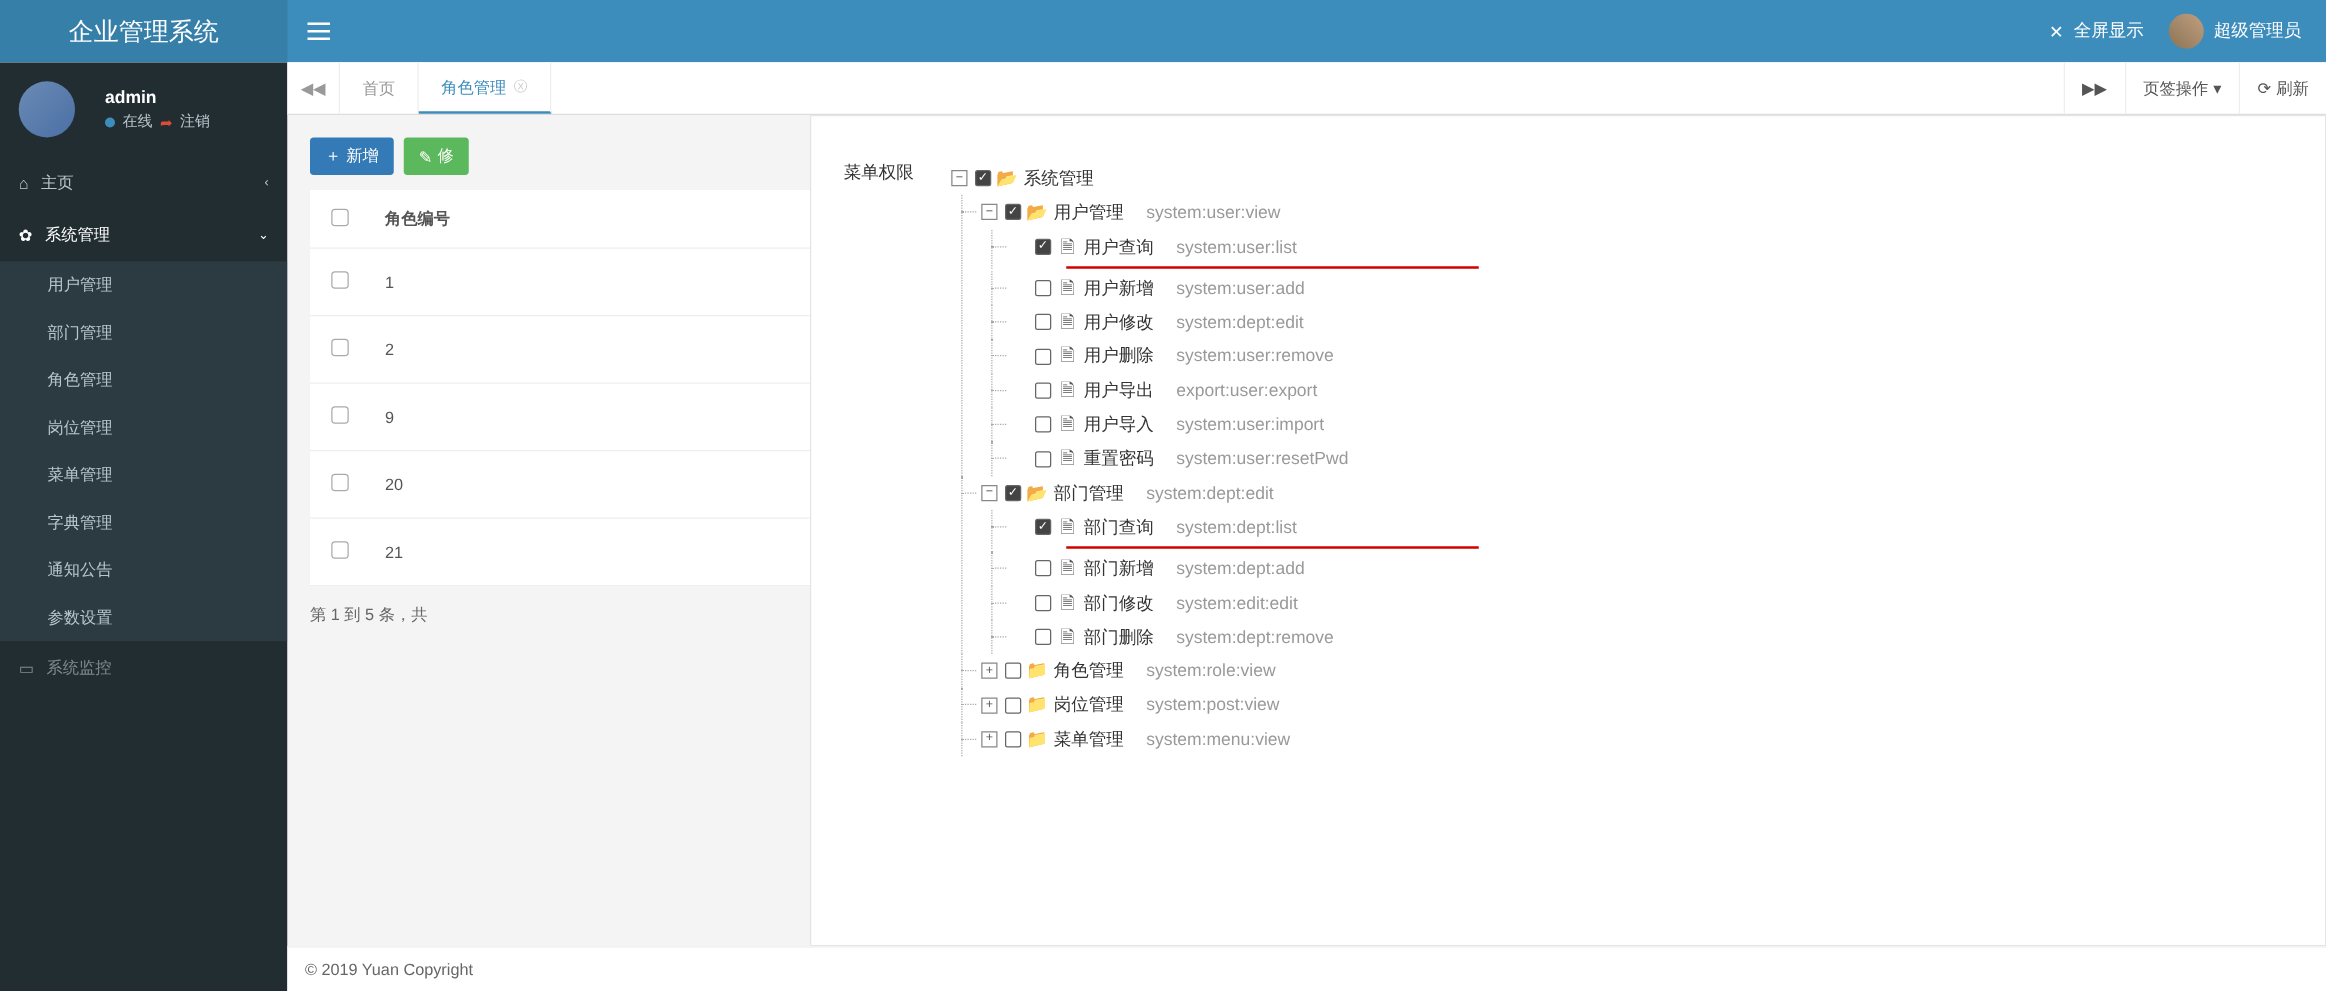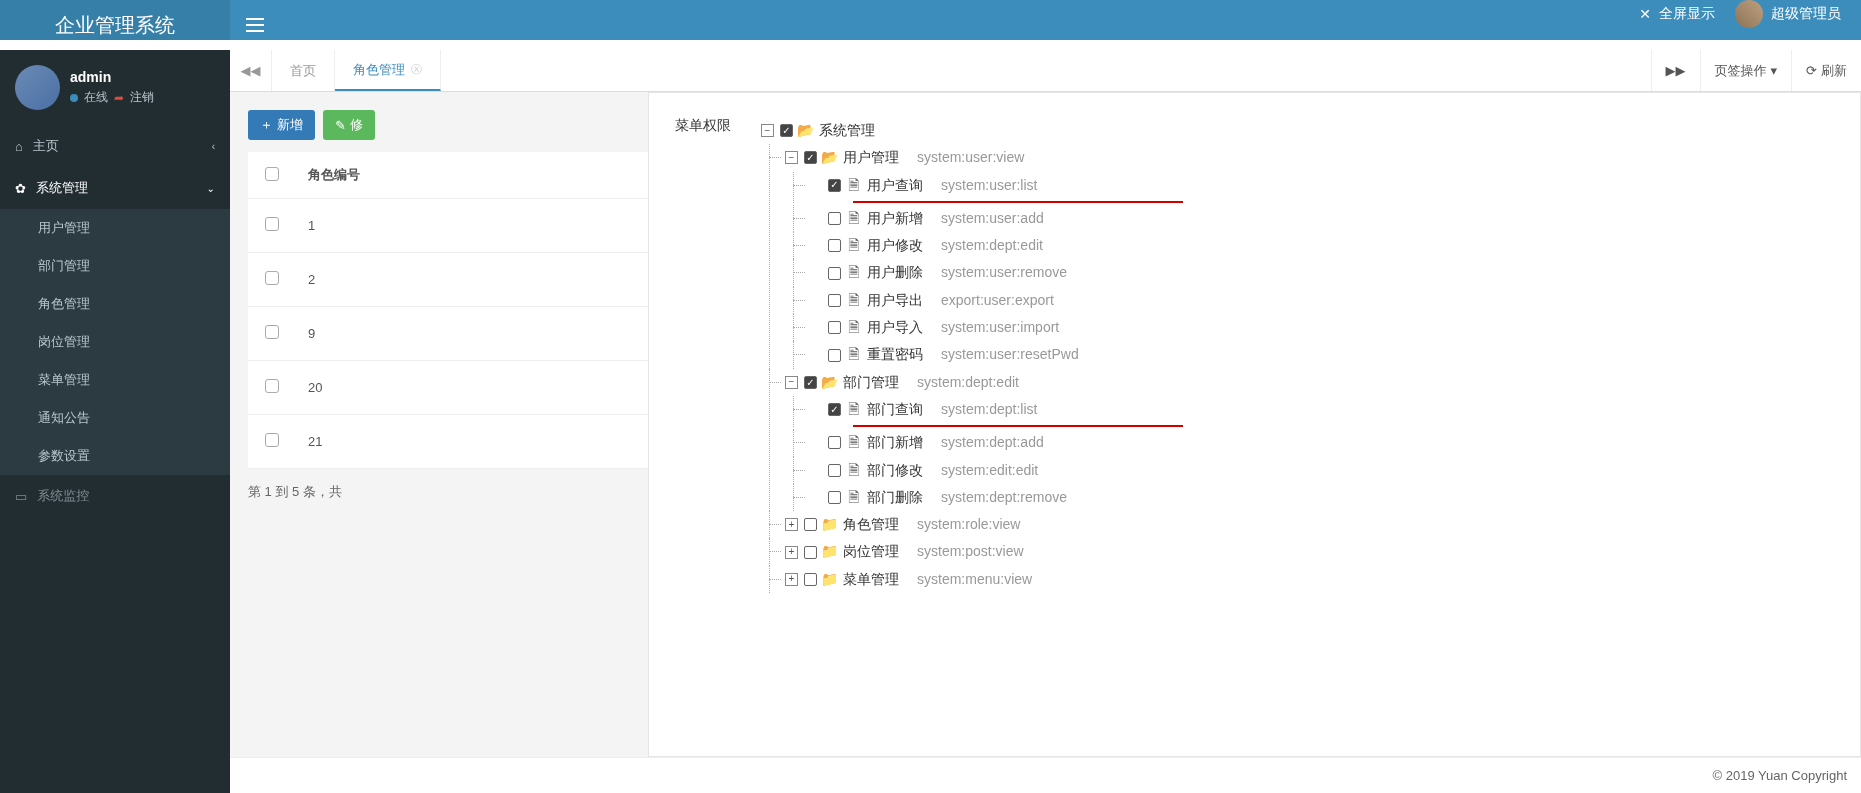--- a/index.html
+++ b/index.html
@@ -1,28 +1,28 @@
 <!DOCTYPE html>
 <html><head>
 <meta charset="utf-8">
 <style>
 * { box-sizing: border-box; margin: 0; padding: 0; }
 body { font-family: "Microsoft YaHei", Arial, sans-serif; font-size: 13px; color: #333; background: #fff; overflow: hidden; }
 
 
-.top-header { height: 40px; background: #3c8dbc; display: flex; align-items: flex-start; color: #fff; }
+.top-header { height: 50px; background: #3c8dbc; display: flex; align-items: center; color: #fff; }
 .logo { width: 230px; background: #367fa9; height: 50px; display: flex; align-items: center; justify-content: center; font-size: 20px; }
 .menu-toggle { width: 50px; height: 50px; display: flex; align-items: center; justify-content: center; cursor: pointer; }
 .header-right { margin-left: auto; display: flex; align-items: center; gap: 20px; padding-right: 20px; }
 .hr-item { display: flex; align-items: center; gap: 8px; font-size: 14px; cursor: pointer; }
 .avatar-sm { width: 28px; height: 28px; border-radius: 50%; background: linear-gradient(45deg,#8b7355,#c0a080); }
 
 
 .sidebar { position: absolute; left: 0; top: 50px; bottom: 0; width: 230px; background: #222d32; color: #b8c7ce; overflow-y: auto; }
-.user-panel { padding: 15px; display: flex; align-items: center; gap: 10px; }
+.user-panel { padding: 15px; display: flex; align-items: center; gap: 24px; }
 .avatar-lg { width: 45px; height: 45px; border-radius: 50%; background: linear-gradient(135deg,#6b8bb5,#4a6fa5); }
 .user-info .uname { color: #fff; font-weight: bold; font-size: 14px; }
 .user-status { display: flex; align-items: center; gap: 6px; margin-top: 4px; font-size: 12px; }
 .dot-online { width: 8px; height: 8px; border-radius: 50%; background: #3c8dbc; }
 .logout-icon { color: #dd4b39; }
 .nav-menu { list-style: none; }
 .nav-item { padding: 12px 15px; display: flex; align-items: center; gap: 10px; cursor: pointer; }
 .nav-item.open { color: #fff; }
 .nav-item .chev { margin-left: auto; font-size: 10px; }
 .nav-sub { list-style: none; background: #2c3b41; }
@@ -55,40 +55,40 @@
 .data-table th:first-child, .data-table td:first-child { width: 48px; text-align: center; }
 .chk { width: 14px; height: 14px; border: 1px solid #aaa; border-radius: 3px; display: inline-block; }
 .pagination-info { margin-top: 14px; color: #666; }
 
 .row-actions { display: flex; gap: 6px; justify-content: flex-end; }
 .btn-sm { padding: 4px 8px; font-size: 12px; border-radius: 3px; color: #fff; display: inline-flex; align-items: center; gap: 3px; cursor: pointer; }
 .btn-info { background: #1ab394; }
 .btn-danger { background: #ed5565; }
 
 
-.modal { position: absolute; left: 418px; right: 0; top: 0; bottom: 0; background: #fff; border: 1px solid #e5e5e5; padding: 24px 26px; overflow: auto; }
+.modal { position: absolute; left: 418px; right: 0; top: 0; bottom: 0; background: #fff; border: 1px solid #e5e5e5; padding: 36px 26px; overflow: auto; }
 .tree-row { display: flex; align-items: flex-start; gap: 30px; }
 .tree-label { color: #333; font-size: 14px; padding-top: 0; }
 .tree { font-size: 14px; line-height: 1.95; color: #333; }
 .tree ul { list-style: none; padding-left: 0; }
 .tree li { position: relative; padding-left: 24px; }
 .tree li::before { content: ""; position: absolute; left: 8px; top: 0; bottom: 0; border-left: 1px dotted #aaa; }
 .tree li::after { content: ""; position: absolute; left: 8px; top: 13px; width: 12px; border-top: 1px dotted #aaa; }
 .tree > ul > li::before, .tree > ul > li::after { display: none; }
 .tree > ul > li { padding-left: 0; }
 .tline { white-space: nowrap; display: flex; align-items: center; gap: 6px; }
 .expander { width: 13px; height: 13px; border: 1px solid #888; display: inline-flex; align-items: center; justify-content: center; font-size: 10px; line-height: 1; background: #fff; cursor: pointer; color: #555; }
 .expander.spacer { border: none; }
 .cbox { width: 13px; height: 13px; border: 1px solid #666; border-radius: 2px; display: inline-flex; align-items: center; justify-content: center; font-size: 10px; background: #fff; cursor: pointer; }
 .cbox.checked { background: #444; color: #fff; }
 .ticon { width: 14px; display: inline-flex; justify-content: center; color: #555; }
 .perm { color: #999; margin-left: 12px; }
 .redline { height: 2px; background: #d40000; margin: 2px 0 2px 44px; width: 330px; }
 
-.footer { height: 36px; background: #fff; border-top: 1px solid #eee; display: flex; align-items: center; justify-content: flex-end; padding: 0 14px; color: #666; }
+.footer { height: 36px; background: #fff; border-top: 1px solid #eee; display: flex; align-items: center; padding: 0 14px; color: #666; }
 
 .ham { width: 18px; height: 2px; background: #fff; position: relative; }
 .ham::before, .ham::after { content: ""; position: absolute; left: 0; right: 0; height: 2px; background: #fff; }
 .ham::before { top: -6px; } .ham::after { top: 6px; }
 </style>
 </head>
 <body>
 
 <div class="top-header">
   <div class="logo">企业管理系统</div>
@@ -130,20 +130,21 @@
       <span>✿</span>
       <span>系统管理</span>
       <span class="chev">⌄</span>
     </li>
     <ul class="nav-sub" id="nav-sub">
         <li>用户管理</li>
         <li>部门管理</li>
         <li>角色管理</li>
         <li>岗位管理</li>
         <li>菜单管理</li>
+        <li>字典管理</li>
         <li>通知公告</li>
         <li>参数设置</li>
       </ul>
     <li class="nav-item" style="opacity:.6">
       <span>▭</span>
       <span>系统监控</span>
     </li>
   </ul>
 </div>
 

